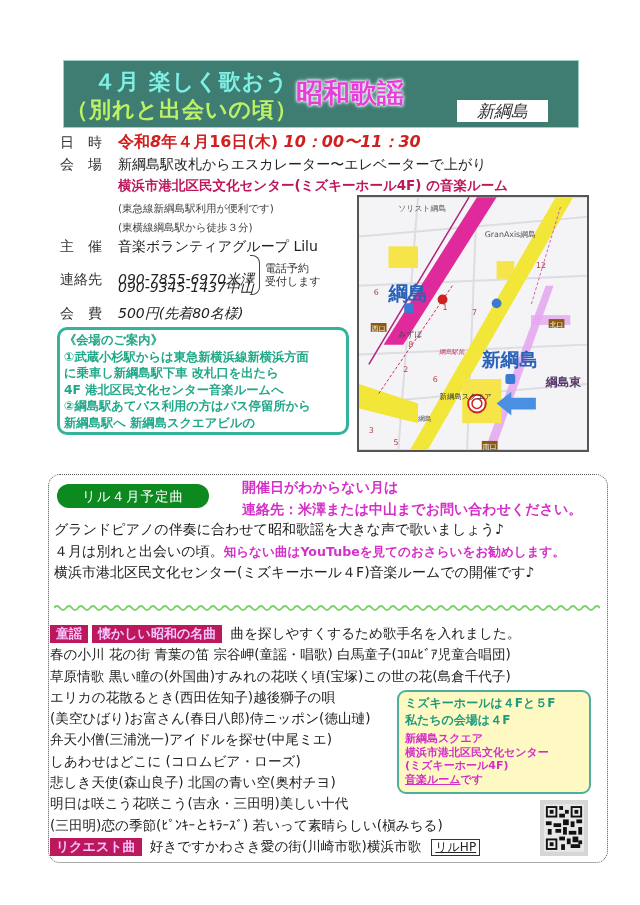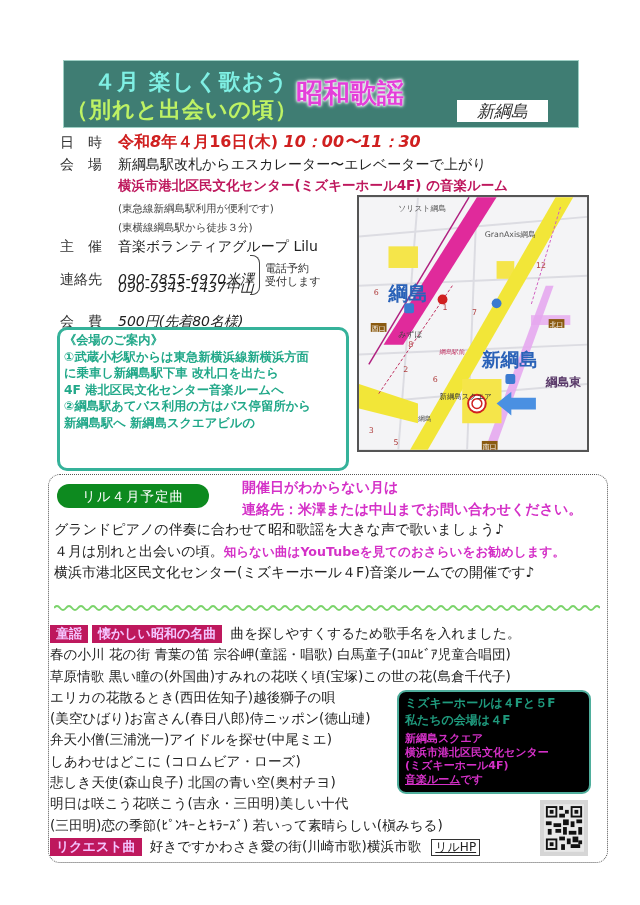--- a/index.html
+++ b/index.html
@@ -22,46 +22,46 @@
   .red { color: #d02020; font-weight: bold; font-size: 16px; }
   .red i { font-style: italic; }
   .mag { color: #be185d; font-weight: bold; font-size: 13.5px; }
   .small { font-size: 10.5px; color: #444; }
   .ital { font-style: italic; }
   .bracket { position: absolute; left: 250px; top: 255px; width: 10px; height: 40px; border: 1.5px solid #444; border-left: none; border-radius: 0 8px 8px 0; }
   .phone-note { position: absolute; left: 265px; top: 262px; font-size: 11px; line-height: 13px; color: #333; }
 
   
   .guide {
-    position: absolute; left: 57px; top: 327px; width: 292px; height: 144px;
+    position: absolute; left: 57px; top: 327px; width: 292px; height: 108px;
     border: 3px solid #35b29a; border-radius: 10px; padding: 2px 4px;
     color: #21a889; font-size: 12.3px; line-height: 16.6px; font-weight: bold; white-space: nowrap;
     background: #fff;
   }
 
   
-  .map { position: absolute; left: 357px; top: 195px; width: 232px; height: 257px; border: 2px solid #555; background: #a3a3a3; overflow: hidden; }
+  .map { position: absolute; left: 357px; top: 195px; width: 232px; height: 257px; border: 2px solid #555; background: #8b5cf6; overflow: hidden; }
   .map svg { width: 100%; height: 100%; display: block; }
 
   
   .sched {
     position: absolute; left: 48px; top: 474px; width: 560px; height: 389px;
     border: 1.5px dotted #555; border-radius: 12px;
   }
   .pill { position: absolute; left: 57px; top: 484px; width: 152px; height: 24px; background: #0d8a1f; color: #fff; border-radius: 12px; font-size: 13.5px; text-align: center; line-height: 24px; letter-spacing: 1px; }
   .notice { position: absolute; left: 242px; top: 476px; color: #d430c7; font-weight: bold; font-size: 14px; line-height: 22px; white-space: nowrap; }
   .body-lines { position: absolute; left: 54px; top: 519px; font-size: 14px; line-height: 21.5px; white-space: nowrap; color: #222; }
   .body-lines .mag2 { color: #d430c7; font-weight: bold; font-size: 12.6px; }
   .wave { position: absolute; left: 54px; top: 604px; width: 546px; height: 8px; }
 
   .songs { position: absolute; left: 50px; top: 623px; font-size: 13.6px; line-height: 21.3px; white-space: nowrap; color: #222; }
   .tag { display: inline-block; background: #be185d; color: #f4c4ff; font-weight: bold; padding: 0 6px; line-height: 18px; font-size: 13px; margin-right: 4px; }
   .hp { display: inline-block; border: 1px solid #333; padding: 0 3px; line-height: 15px; font-size: 12px; margin-left: 10px; text-decoration: underline; }
 
-  .hall { position: absolute; left: 397px; top: 690px; width: 194px; height: 104px; border: 2px solid #4fae9c; border-radius: 9px; padding: 3px 6px; background: #000000; }
+  .hall { position: absolute; left: 397px; top: 690px; width: 194px; height: 104px; border: 2px solid #4fae9c; border-radius: 9px; padding: 3px 6px; background: #fef9c3; }
   .hall .g { color: #1f9a7d; font-weight: bold; font-size: 12px; line-height: 17px; white-space: nowrap; }
   .hall .p { color: #d430c7; font-weight: bold; font-size: 11px; line-height: 13.5px; white-space: nowrap; margin-top: 3px; }
   .hall .p u { text-decoration: underline; }
 
   .qr { position: absolute; left: 540px; top: 800px; width: 48px; height: 56px; background: #d6d6d6; padding: 4px; }
   .qr svg { width: 100%; height: 100%; }
 </style>
 </head>
 <body>
 
@@ -90,21 +90,21 @@
   <span class="lbl">連絡先</span><span class="ital">090-7855-6970米澤</span>
 </div>
 <div class="info" style="top:278px; left:118px;">
   <span class="ital">090-9345-1437中山</span>
 </div>
 <div class="bracket"></div>
 <div class="phone-note">
   <div>電話予約</div>
   <div>受付します</div>
 </div>
-<div class="info" style="top:312px;">
+<div class="info" style="top:304px;">
   <span class="lbl">会　費</span><span class="ital">500円(先着80名様)</span>
 </div>
 
 <div class="guide">
   <div>《会場のご案内》</div>
   <div>①武蔵小杉駅からは東急新横浜線新横浜方面</div>
   <div>に乗車し新綱島駅下車 改札口を出たら</div>
   <div>4F 港北区民文化センター音楽ルームへ</div>
   <div>②綱島駅あてバス利用の方はバス停留所から</div>
   <div>新綱島駅へ 新綱島スクエアビルの</div>

